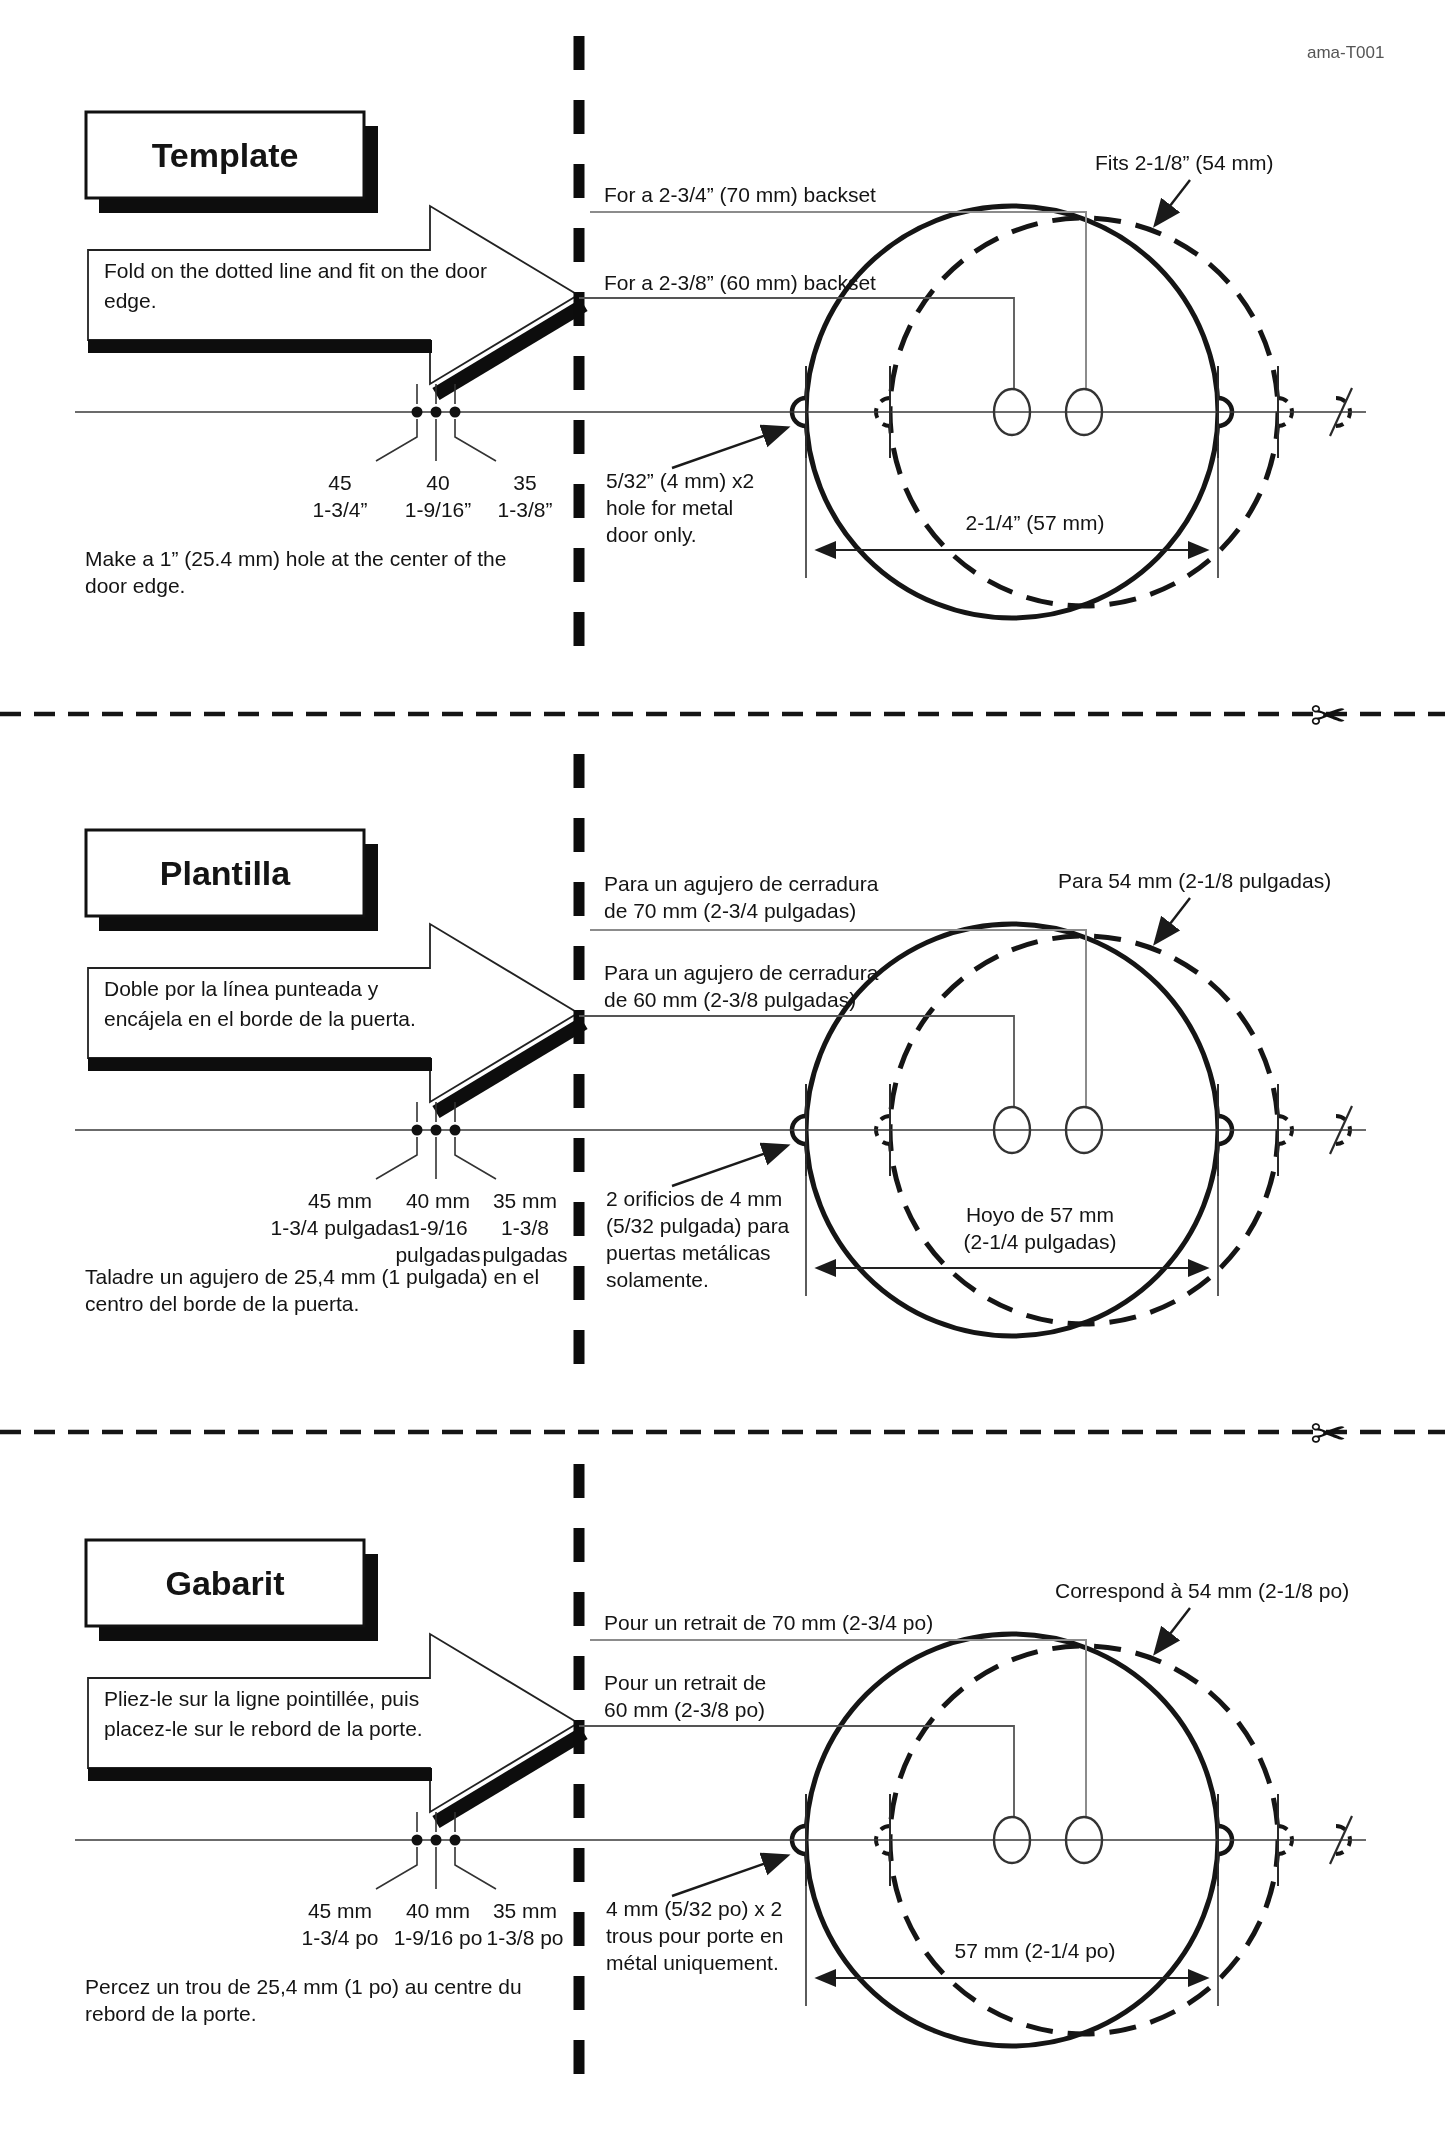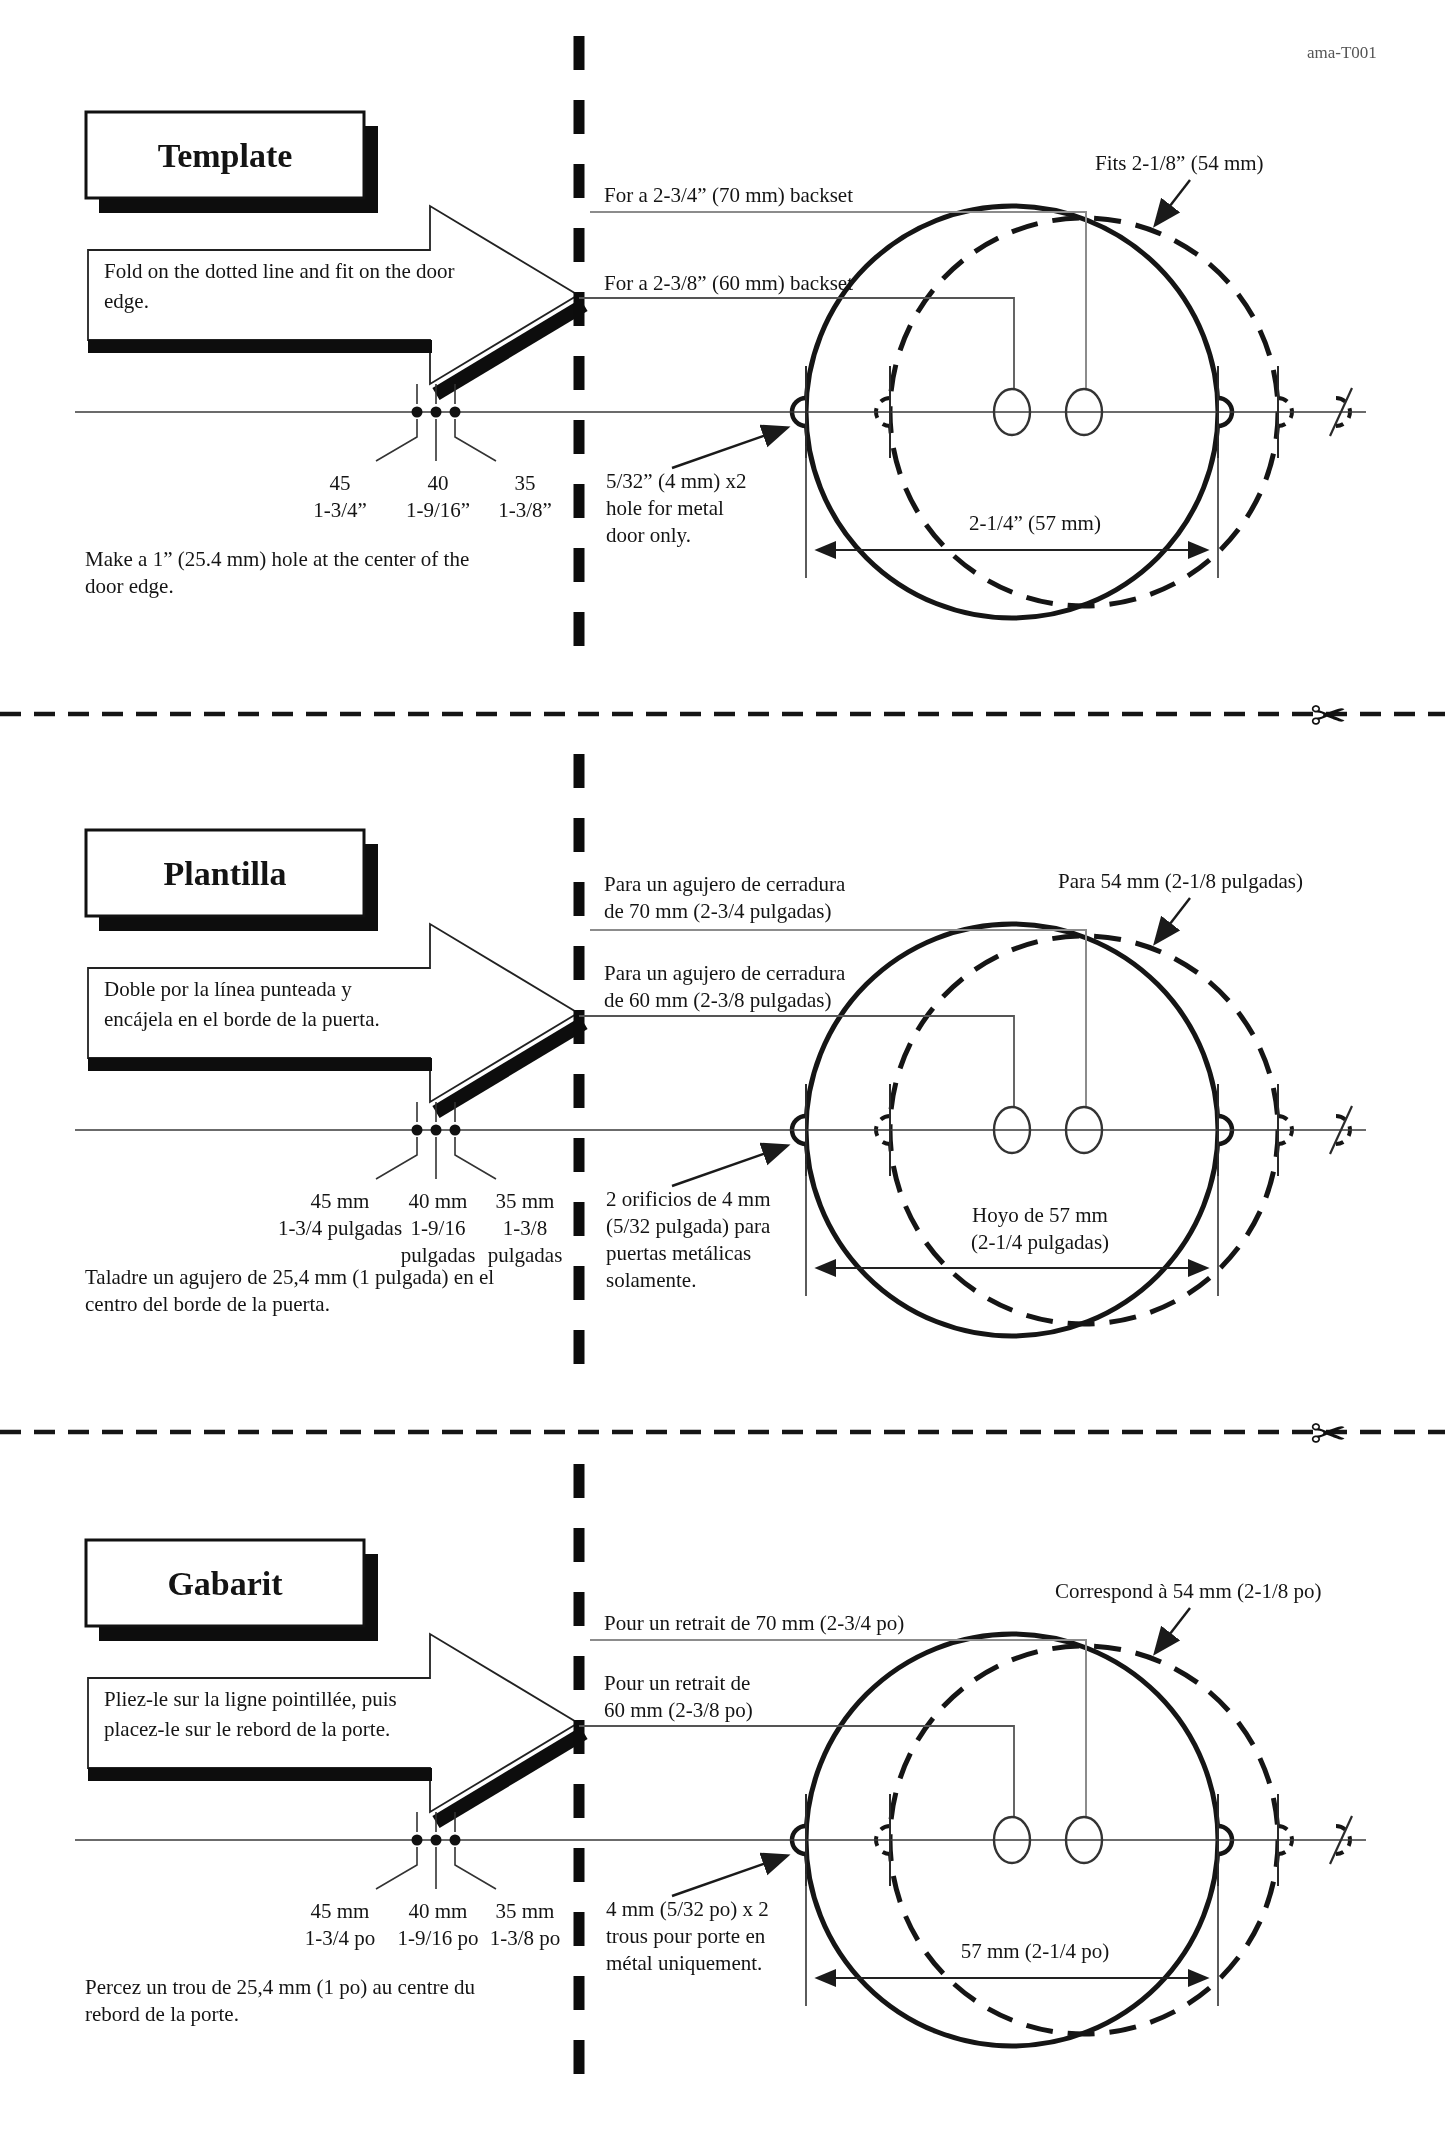--- a/index.html
+++ b/index.html
@@ -1,17 +1,17 @@
 <!DOCTYPE html>
 <html><head>
 <meta charset="utf-8">
 <style>
   html,body{margin:0;padding:0;background:#e8e8e8;}
   #page{position:relative;width:1445px;height:2143px;background:#ffffff;margin:0 auto;
-        font-family:Liberation Serif, serif;}
+        font-family:Liberation Sans, sans-serif;}
   svg text{fill:#141414;}
   .body-txt{font-size:21px;}
   .title-txt{font-size:34px;font-weight:bold;}
   .code-txt{font-size:17px;fill:#555;}
   .mid{text-anchor:middle;}
   .scissors{font-size:44px;fill:#111;}
 </style>
 </head>
 <body>
 

